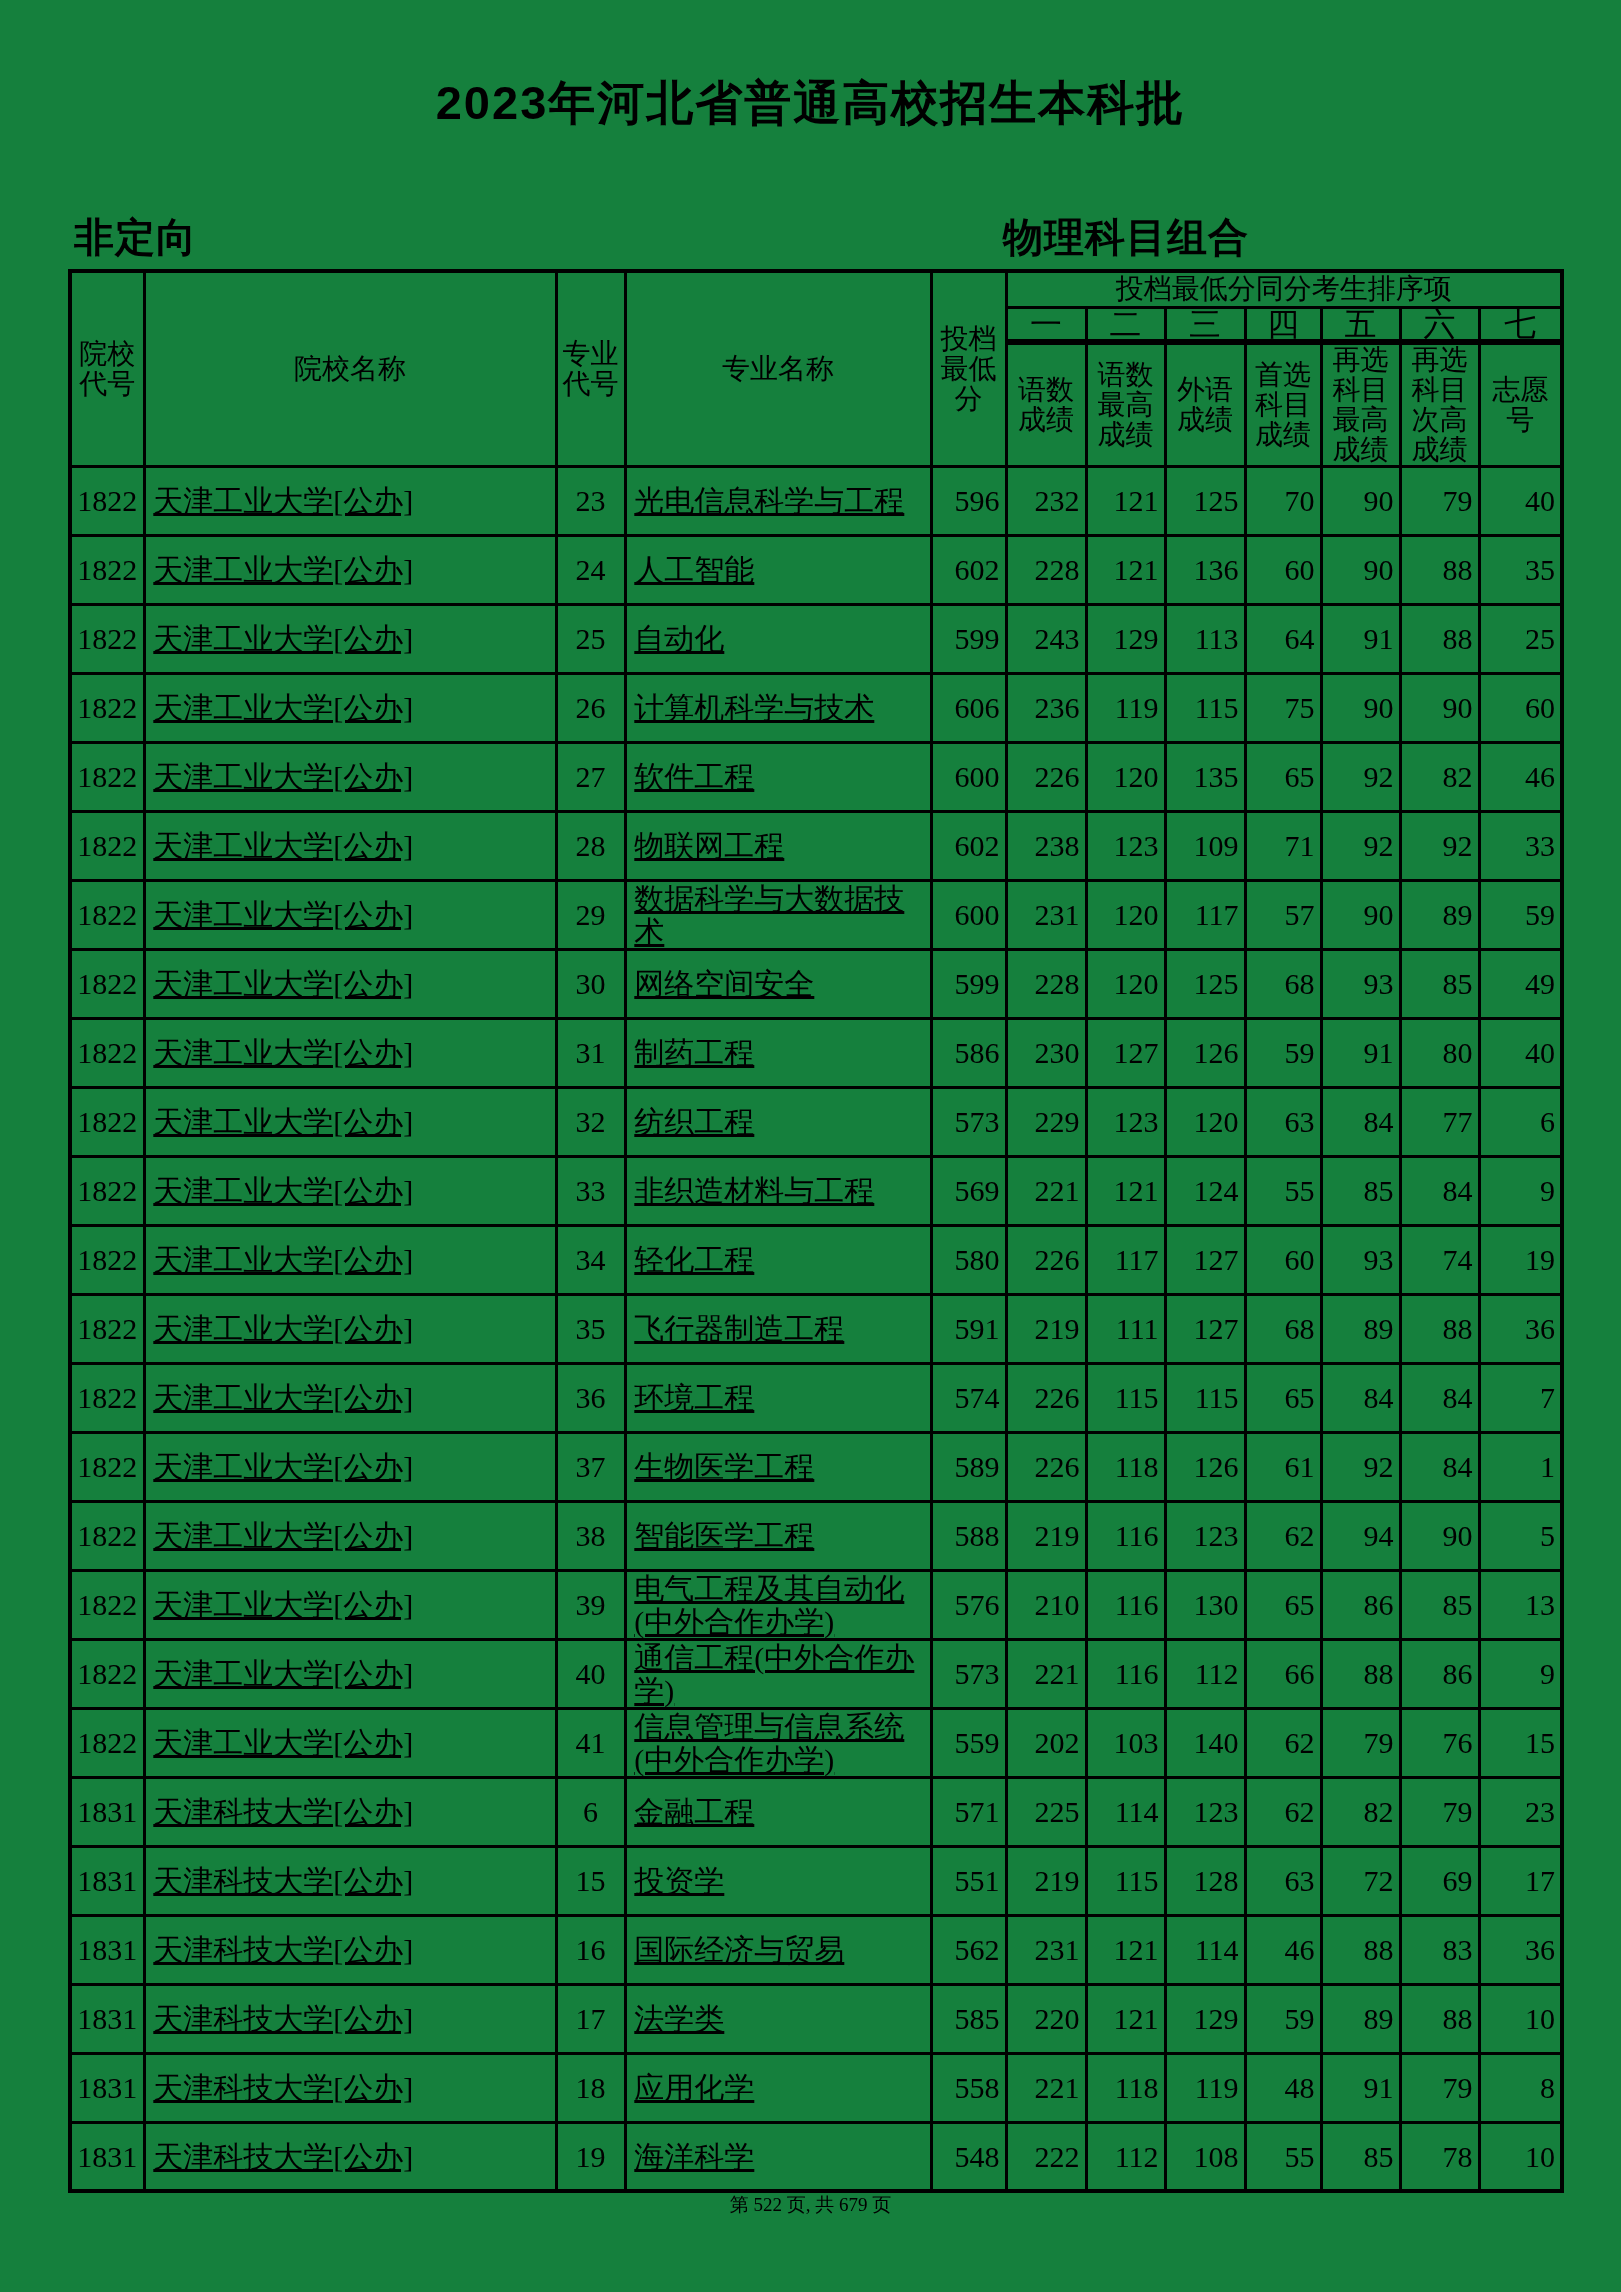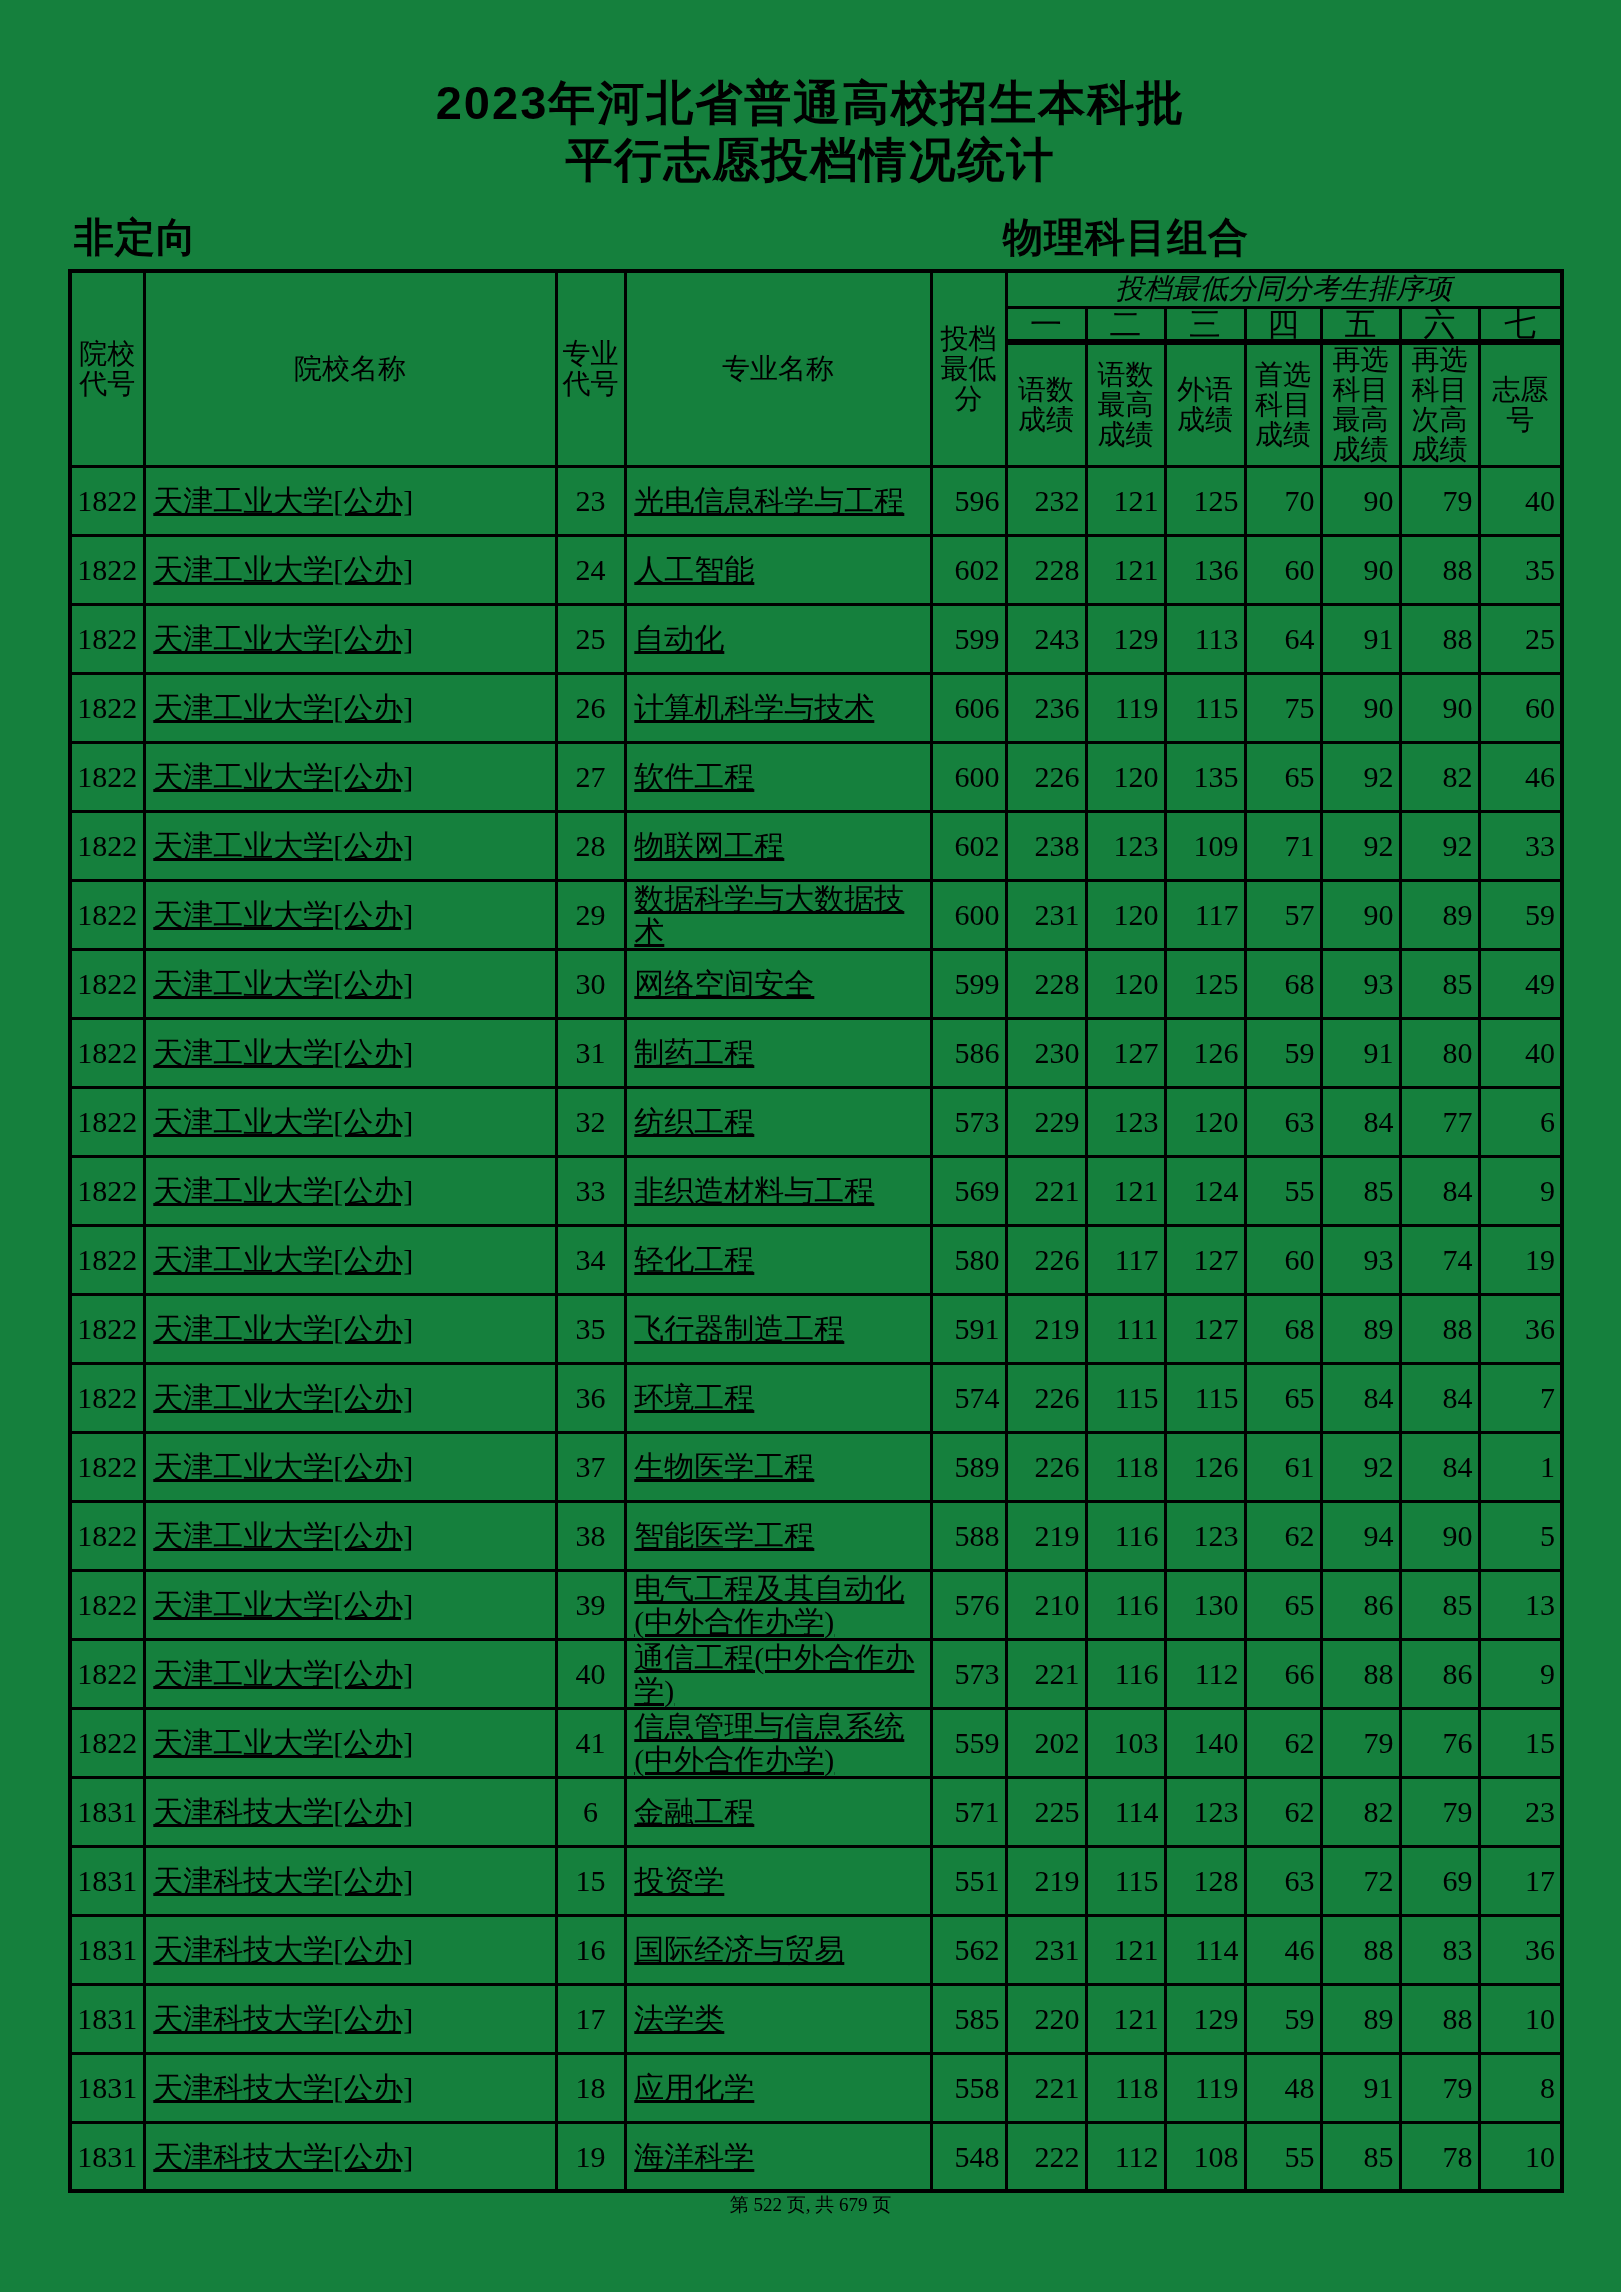--- a/index.html
+++ b/index.html
@@ -14,37 +14,36 @@
   .sec-right{left:1126px;transform:translateX(-50%);}
   table.grid{position:absolute;left:68px;top:269px;width:1494px;border-collapse:collapse;
              table-layout:fixed;border:4.9px solid #000;}
   .grid th,.grid td{border:3.9px solid #000;padding:0;overflow:hidden;}
   .grid th{font-weight:normal;font-size:28px;line-height:30px;text-align:center;
            vertical-align:middle;white-space:pre-line;}
   .hr1{height:36px;}
   .hr2{height:32px;}
   .hr2 th{font-size:32px;border-bottom:6.9px solid #000;}
   .hr3{height:123px;}
-  .group-th{font-size:28px;font-style:italic;}
+  .group-th{font-size:28px;}
   .drow{height:69px;}
   .grid td{font-size:30px;line-height:33px;vertical-align:middle;}
   td.c{text-align:center;}
   td.l{text-align:left;padding-left:7.8px;padding-right:3.9px;text-decoration:underline;}
   td.r{text-align:right;padding-right:4.9px;}
   td.major{white-space:pre-line;}
   .footer{position:absolute;top:2192px;left:0;width:100%;text-align:center;font-size:19px;}
 </style>
 </head>
 <body>
 
 <div class="page">
 
   <div class="title">
     <div>2023年河北省普通高校招生本科批</div>
-    <div>平行志愿投档情况统计</div>
   </div>
 
   <div class="sec-label sec-left">非定向</div>
   <div class="sec-label sec-right">物理科目组合</div>
 
   <table class="grid">
     <colgroup>
       <col style="width:74px">
         <col style="width:412px">
         <col style="width:69px">

